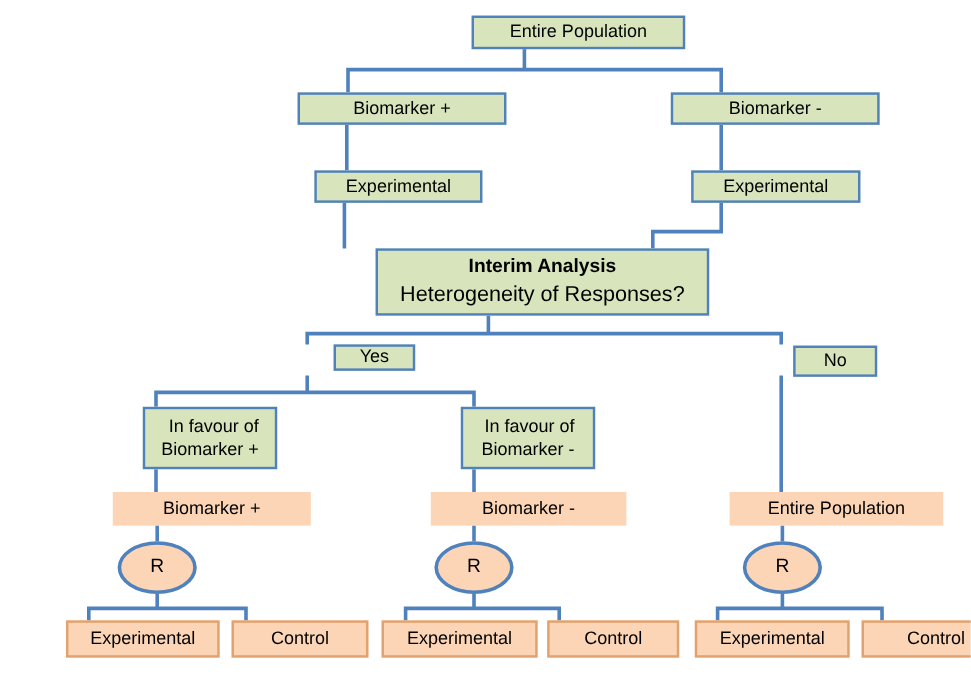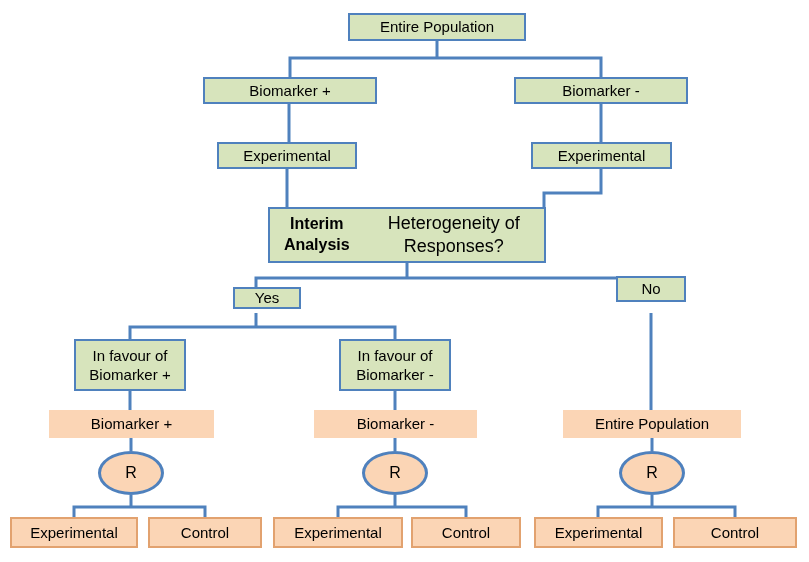--- a/index.html
+++ b/index.html
@@ -23,25 +23,26 @@
   svg.connectors path {
     stroke: var(--line-blue, #4f81bd);
     stroke-width: 3;
     fill: none;
   }
   .node {
     position: absolute;
     display: flex;
     align-items: center;
     justify-content: center;
-    text-align: center;
+    text-align: right;
     font-size: 15px;
     line-height: 1.3;
     white-space: pre-line;
     color: var(--text, #000);
+    margin-left: 45px;
   }
   .green {
     background: var(--box-green, #d7e4bc);
     border: 2.5px solid var(--border-blue, #4f81bd);
   }
   .peach {
     background: var(--box-peach, #fbd5b5);
   }
   .peach-bordered {
     background: var(--box-peach, #fbd5b5);
@@ -60,23 +61,23 @@
     font-size: 16px;
   }
   .interim-title { font-weight: bold; font-size: 16px; }
   .interim-q { font-size: 18px; }
 
   #n-root   { left: 348px; top: 13px;  width: 178px; height: 28px; }
   #n-bmp    { left: 203px; top: 77px;  width: 174px; height: 27px; }
   #n-bmm    { left: 514px; top: 77px;  width: 174px; height: 27px; }
   #n-expl   { left: 217px; top: 142px; width: 140px; height: 27px; }
   #n-expr   { left: 531px; top: 142px; width: 141px; height: 27px; }
-  #n-interim{ left: 268px; top: 207px; width: 278px; height: 56px; flex-direction: row; }
+  #n-interim{ left: 268px; top: 207px; width: 278px; height: 56px; flex-direction: column; }
   #n-yes    { left: 233px; top: 287px; width: 68px;  height: 22px; }
-  #n-no     { left: 616px; top: 276px; width: 70px;  height: 26px; }
+  #n-no     { left: 616px; top: 288px; width: 70px;  height: 26px; }
   #n-favp   { left: 74px;  top: 339px; width: 112px; height: 52px; }
   #n-favm   { left: 339px; top: 339px; width: 112px; height: 52px; }
   #n-popp   { left: 49px;  top: 410px; width: 165px; height: 28px; }
   #n-popm   { left: 314px; top: 410px; width: 163px; height: 28px; }
   #n-popa   { left: 563px; top: 410px; width: 178px; height: 28px; }
   #r1 { left: 98px;  top: 451px; }
   #r2 { left: 362px; top: 451px; }
   #r3 { left: 619px; top: 451px; }
   #n-exp1 { left: 10px;  top: 517px; width: 128px; height: 31px; }
   #n-ctl1 { left: 148px; top: 517px; width: 114px; height: 31px; }

